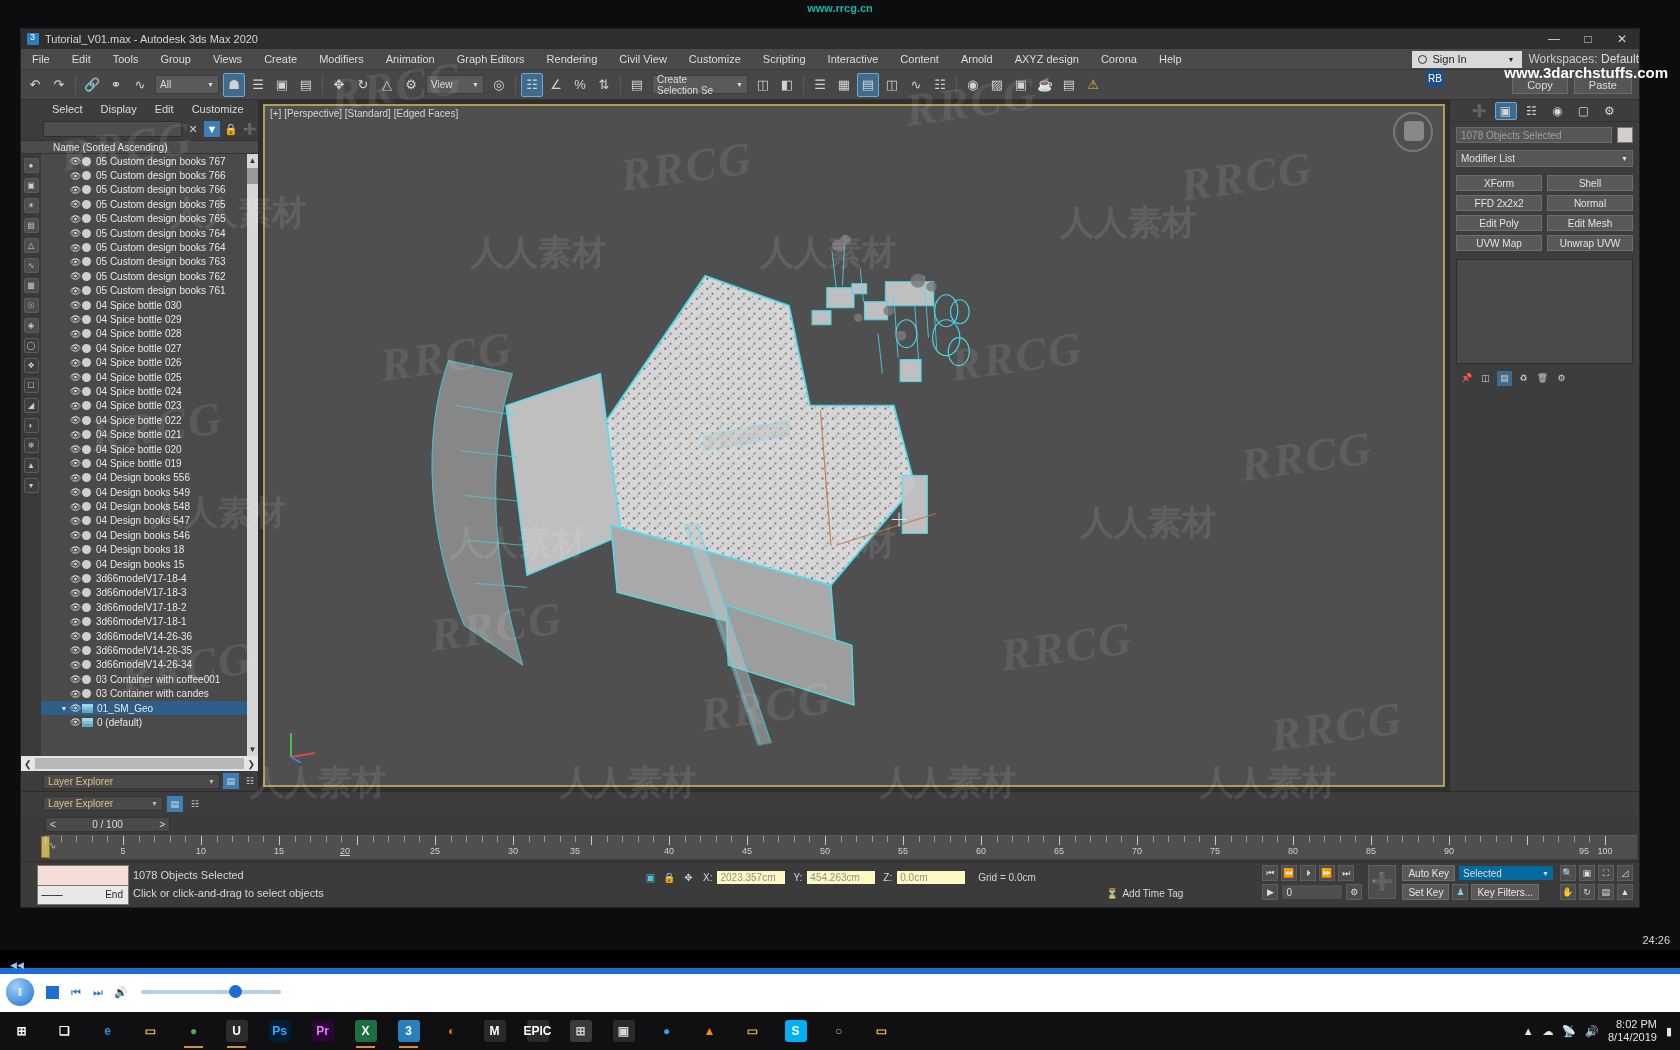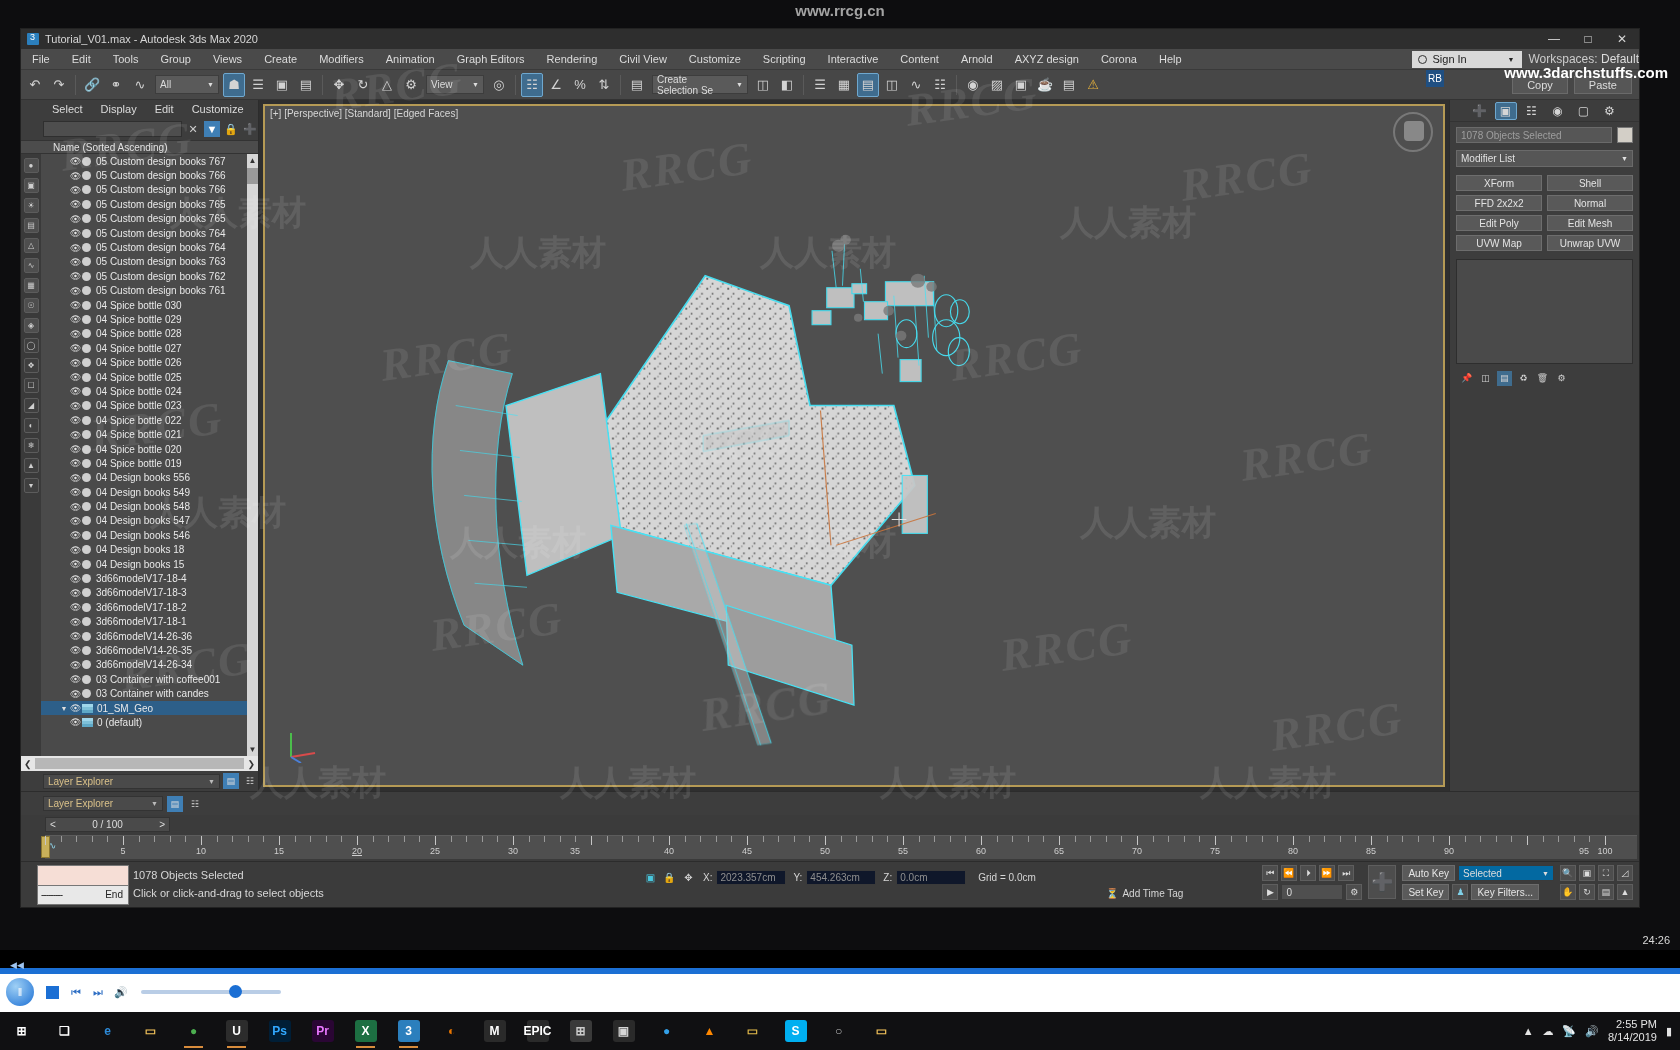--- a/index.html
+++ b/index.html
@@ -169,21 +169,21 @@
   .ml-bot { flex:1; background:#e8e8e8; border:1px solid #777; border-top:none;
     font-size:10px; color:#222; display:flex; align-items:center; justify-content:flex-end;
     padding-right:5px; }
   .ml-bot .dash { flex:1; overflow:hidden; white-space:nowrap; padding-left:3px; letter-spacing:-1px; }
   .st-msgs { width:500px; padding-top:4px; }
   .st-msgs div { font-size:11px; color:#d8d8d8; line-height:18px; }
   .coordzone { display:flex; align-items:center; gap:4px; padding-top:8px; margin-left:10px; }
   .cz-ic { width:15px; height:15px; display:flex; align-items:center; justify-content:center;
     font-size:10px; color:#ccc; }
   .cz-lbl { font-size:10px; color:#d6d6d6; margin-left:3px; }
-  .cz-field { width:70px; height:15px; background:#0f172a; border:1px solid #3a3a3a;
+  .cz-field { width:70px; height:15px; background:#fef9c3; border:1px solid #3a3a3a;
     color:#8f8f8f; font-size:10px; line-height:14px; padding-left:3px; }
   .gridlbl { font-size:10px; color:#d6d6d6; margin-left:8px; }
   .addtag { position:absolute; left:1085px; top:26px; font-size:10px; color:#d6d6d6;
     display:flex; align-items:center; gap:4px; }
   .playzone { position:absolute; right:6px; top:3px; display:flex; gap:6px; align-items:flex-start; }
   .pz-col { display:flex; flex-direction:column; gap:3px; }
   .pz-row { display:flex; align-items:center; gap:3px; }
   .pbtn { width:16px; height:16px; display:flex; align-items:center; justify-content:center;
     font-size:9px; color:#ddd; background:#4d4d4d; border:1px solid #5e5e5e; }
   .pbtn.plus { width:28px; height:34px; font-size:18px; }
@@ -225,21 +225,21 @@
   .mp-vol .knob { position:absolute; left:88px; top:-5px; width:13px; height:13px;
     border-radius:50%; background:#1b6fd4; }
 
   
   .wm { position:absolute; color:rgba(255,255,255,.09); font-weight:bold;
     pointer-events:none; user-select:none; white-space:nowrap; z-index:30; }
   .wm-rrcg { font-family:"Liberation Serif", serif; font-style:italic; font-size:46px;
     letter-spacing:2px; }
   .wm-cn { font-size:34px; color:rgba(255,255,255,.10); }
   .topurl { position:absolute; left:50%; top:2px; transform:translateX(-50%);
-    color:#a3a3a3; font-size:15px; font-weight:bold; z-index:45; }
+    color:#14b8a6; font-size:11px; font-weight:bold; z-index:45; }
   .brandurl { position:absolute; right:12px; top:64px; color:#fff; font-size:15px;
     font-weight:bold; z-index:46; }
   .rbbadge { position:absolute; right:236px; top:70px; width:18px; height:17px;
     background:#1f4f82; color:#fff; font-size:10px; text-align:center; line-height:17px; z-index:46; }
   .durlbl { position:absolute; right:10px; bottom:104px; color:#d8d8d8; font-size:11px; z-index:41; }
 
   svg { display:block; }
 </style>
 </head>
 <body>
@@ -855,21 +855,21 @@
           <div class="tick" style="left: 1466.4px;"></div>
           <div class="tick tickmaj" style="left: 1482px;"></div>
           <div class="tick" style="left: 1497.6px;"></div>
           <div class="tick" style="left: 1513.2px;"></div>
           <div class="tick" style="left: 1528.8px;"></div>
           <div class="tick" style="left: 1544.4px;"></div>
           <div class="tick tickmaj" style="left: 1560px;"></div>
           <div class="ticklbl" style="left: 78px;">5</div>
           <div class="ticklbl" style="left: 156px;">10</div>
           <div class="ticklbl" style="left: 234px;">15</div>
-          <div class="ticklbl" style="left: 312px; text-decoration: underline;">20</div>
+          <div class="ticklbl" style="left: 300px; text-decoration: underline;">20</div>
           <div class="ticklbl" style="left: 390px;">25</div>
           <div class="ticklbl" style="left: 468px;">30</div>
           <div class="ticklbl" style="left: 530px;">35</div>
           <div class="ticklbl" style="left: 624px;">40</div>
           <div class="ticklbl" style="left: 702px;">45</div>
           <div class="ticklbl" style="left: 780px;">50</div>
           <div class="ticklbl" style="left: 858px;">55</div>
           <div class="ticklbl" style="left: 936px;">60</div>
           <div class="ticklbl" style="left: 1014px;">65</div>
           <div class="ticklbl" style="left: 1092px;">70</div>
@@ -1045,21 +1045,21 @@
       </div>
       <div class="tbicon">
         <span class="sq" style="background:transparent;color:#f0c05a">▭</span>
       </div>
       <div class="tray">
       <span>▲</span>
       <span>☁</span>
       <span>📡</span>
       <span>🔊</span>
       <div class="clock">
-        <div>2:55 PM</div>
+        <div>8:02 PM</div>
         <div>8/14/2019</div>
       </div>
       <span>▮</span>
     </div>
   </div>
 <div class="wm wm-rrcg" style="left: 60px; top: 120px; transform: rotate(-8deg);">RRCG</div>
     <div class="wm wm-rrcg" style="left: 330px; top: 60px; transform: rotate(-8deg);">RRCG</div>
     <div class="wm wm-rrcg" style="left: 620px; top: 140px; transform: rotate(-8deg);">RRCG</div>
     <div class="wm wm-rrcg" style="left: 905px; top: 75px; transform: rotate(-8deg);">RRCG</div>
     <div class="wm wm-rrcg" style="left: 1180px; top: 150px; transform: rotate(-8deg);">RRCG</div>

